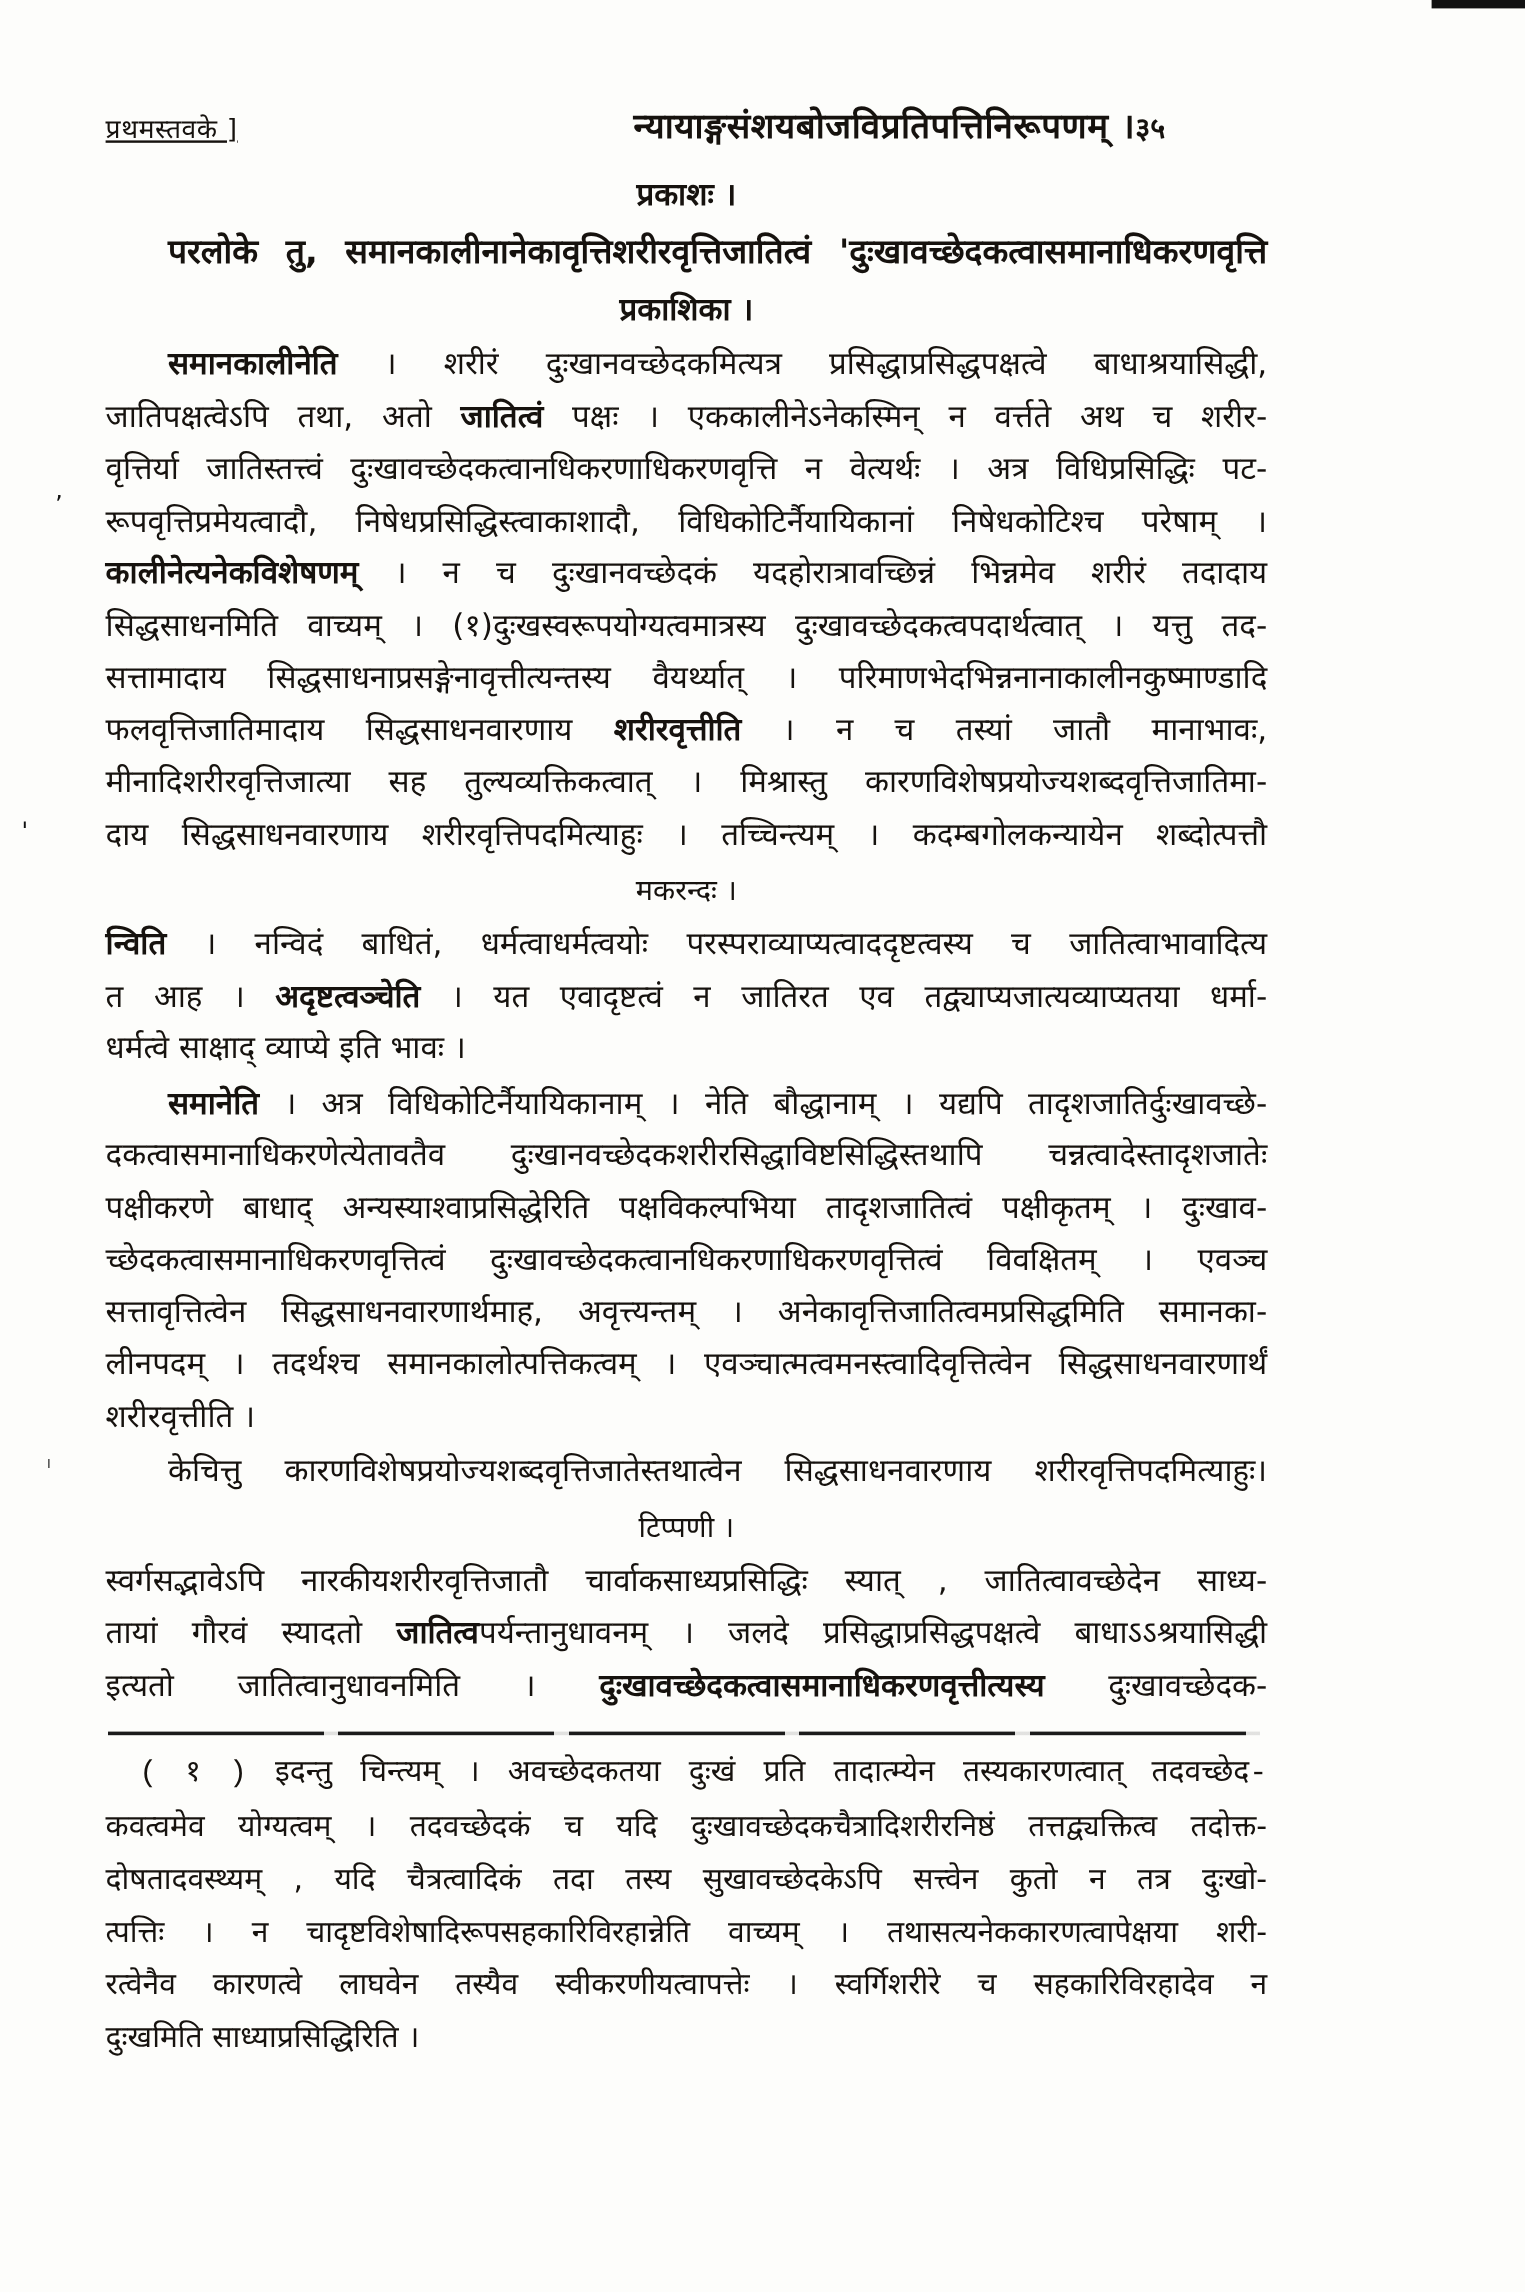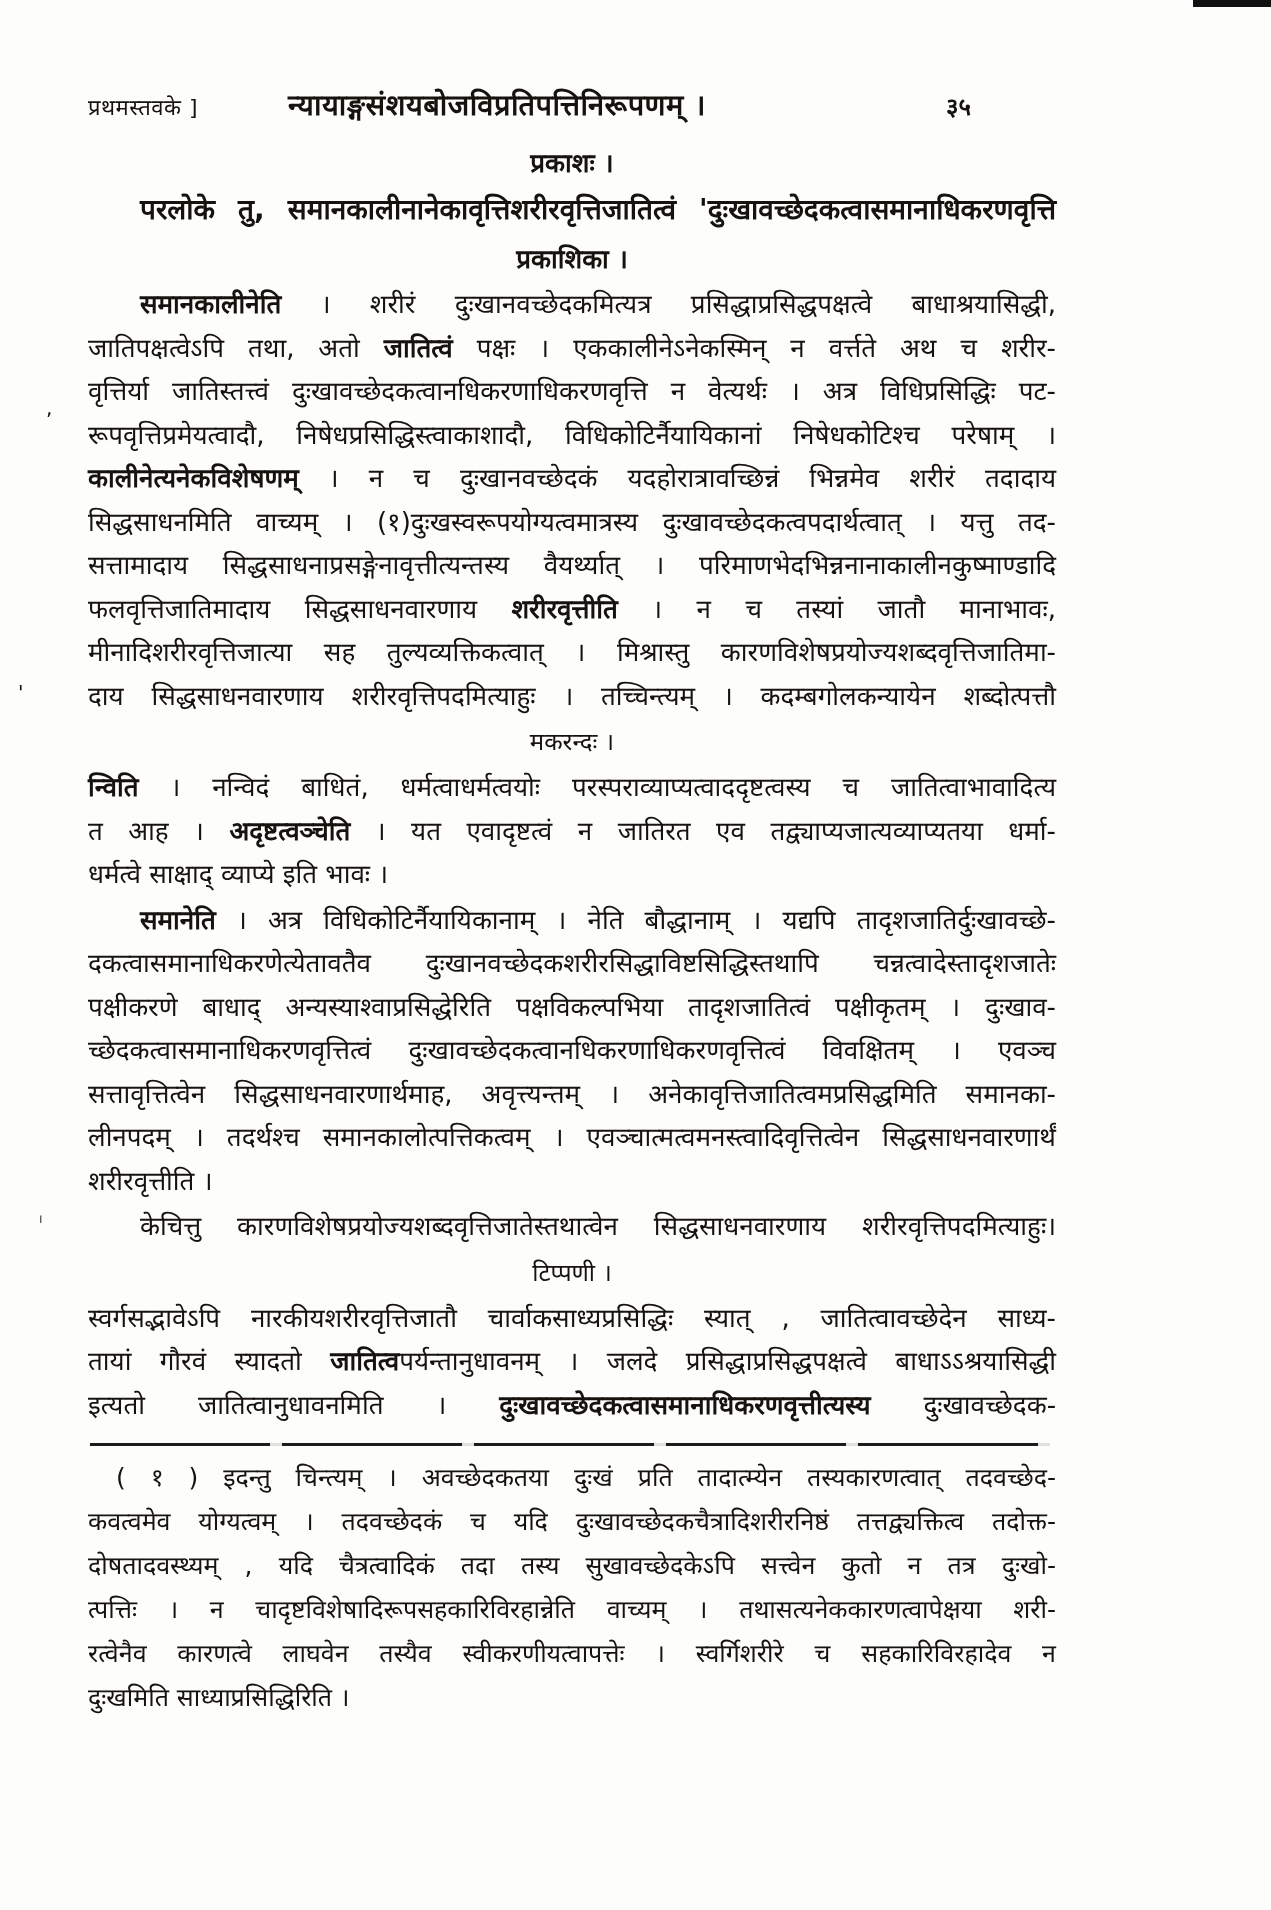--- a/index.html
+++ b/index.html
@@ -7,30 +7,30 @@
     position:relative;
     width:1271px;height:1910px;
     margin:0 auto;
     background:#fdfdfb;
     color:#16120e;
     font-family:"DejaVu Sans",sans-serif;
     overflow:hidden;
   }
   .content{position:absolute;left:88px;top:84px;width:968px;}
   .header-row{display:flex;align-items:baseline;margin-bottom:20px;}
-  .header-left{width:200px;font-size:22px;letter-spacing:0.5px;}
-  .header-title{flex:1;text-align:left;font-weight:bold;font-size:29px;letter-spacing:0.5px;}
+  .header-left{width:200px;font-size:22px;letter-spacing:0.5px;text-decoration:underline;}
+  .header-title{flex:1;text-align:right;font-weight:bold;font-size:29px;letter-spacing:0.5px;}
   .header-page{width:110px;text-align:left;font-size:24px;font-weight:bold;}
   .heading{text-align:center;font-size:26px;line-height:40px;font-weight:bold;margin:6px 0 4px;}
   .heading.light{font-weight:normal;font-size:24px;margin:4px 0;}
   .para{margin:0 0 2px;}
   .line{font-size:26px;line-height:43.5px;text-align:justify;}
   .line.fill{text-align-last:justify;}
   .line.indent{text-indent:52px;}
-  .line.indent-sm{text-indent:28px;}
+  .line.indent-sm{text-indent:28px;font-family:Liberation Mono, monospace;}
   .verse .line{font-size:28px;font-weight:bold;line-height:46px;}
   .footnote .line{font-size:25px;line-height:44px;}
   .b{font-weight:bold;}
   .rule{height:3px;margin:16px 6px 10px 2px;
     background:repeating-linear-gradient(90deg,#1b1b1b 0 180px,rgba(27,27,27,0.12) 180px 192px);}
   .artifact{position:absolute;background:#111;}
   .artifact.text-mark{background:none;color:#111;font-size:20px;}
 </style>
 </head>
 <body>

